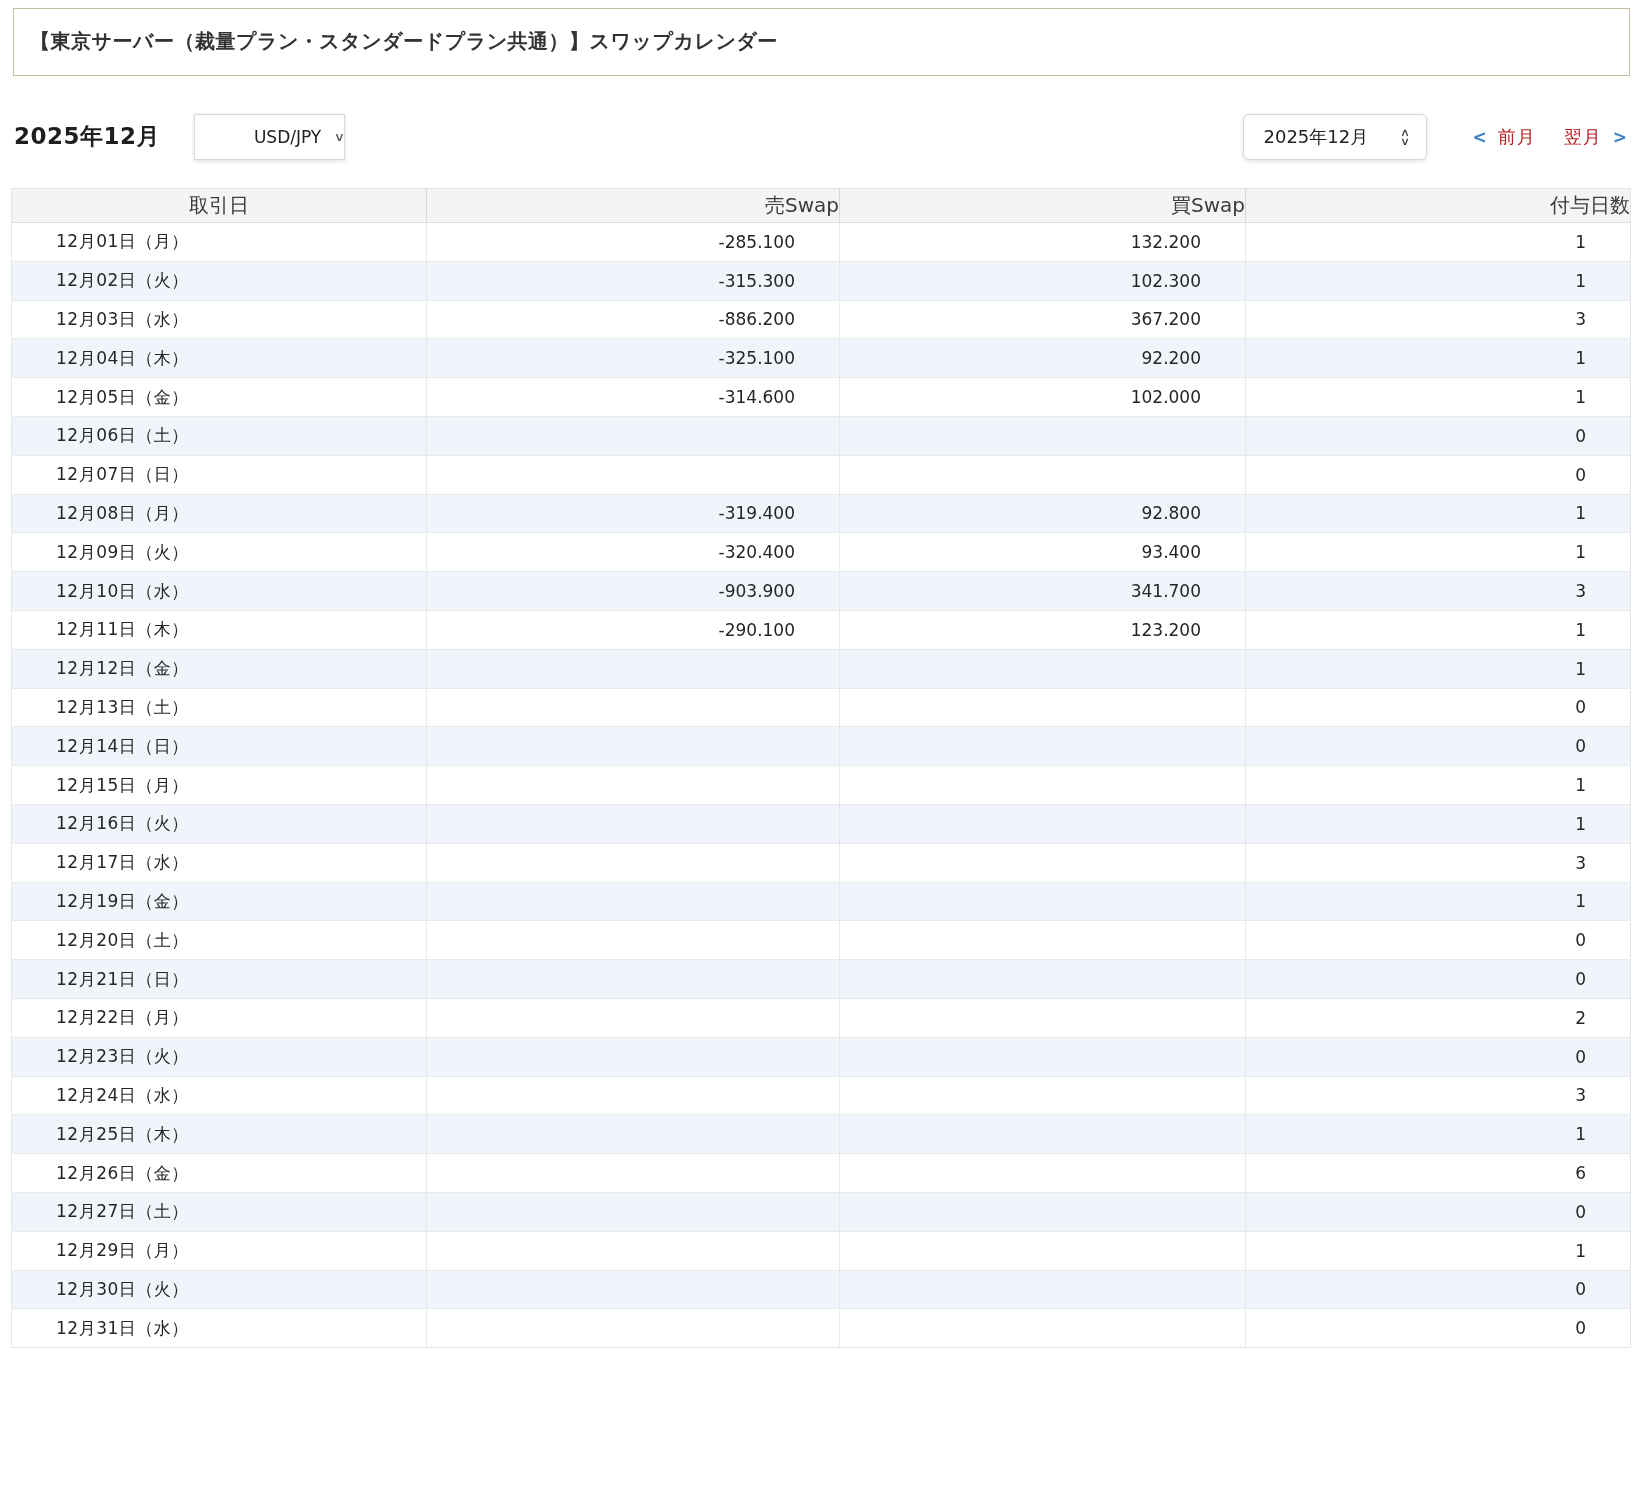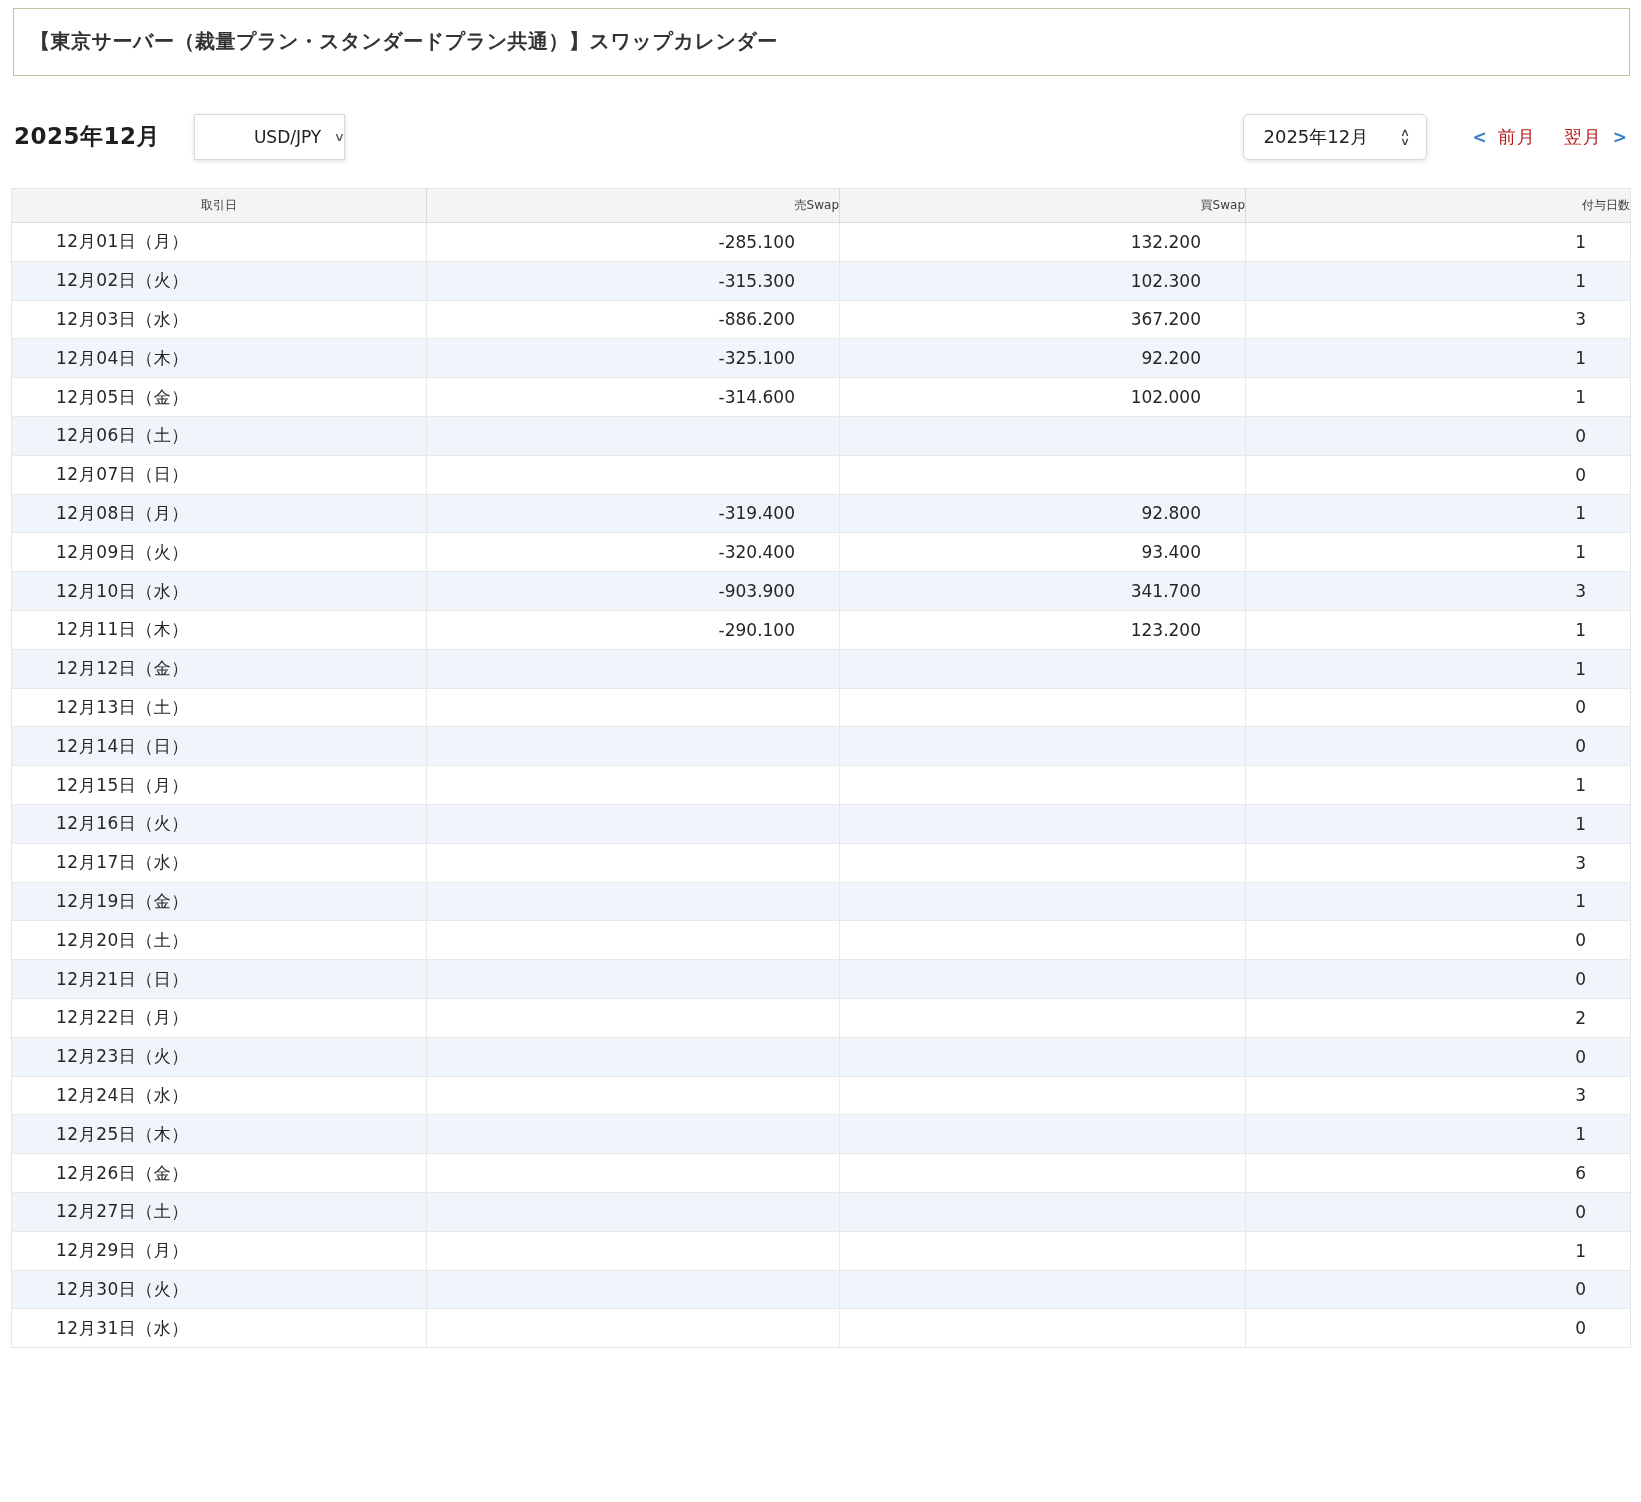--- a/index.html
+++ b/index.html
@@ -115,21 +115,21 @@
     border: 1px solid #e6e6e6;
   }
   col.c1 { width: 415px; }
   col.c2 { width: 413px; }
   col.c3 { width: 406px; }
   col.c4 { width: 385px; }
   .swap-table th {
     height: 34px;
     background: #f4f4f5;
     font-weight: normal;
-    font-size: 12px;
+    font-size: 20px;
     color: #3c3c3c;
     text-align: center;
     border-bottom: 1px solid #dddddd;
   }
   .swap-table th + th { border-left: 1px solid #d9d9d9; text-align: right; }
   .swap-table td {
     height: 38.8px;
     font-size: 17px;
     color: #262626;
     border-top: 1px solid #e9e9e9;

